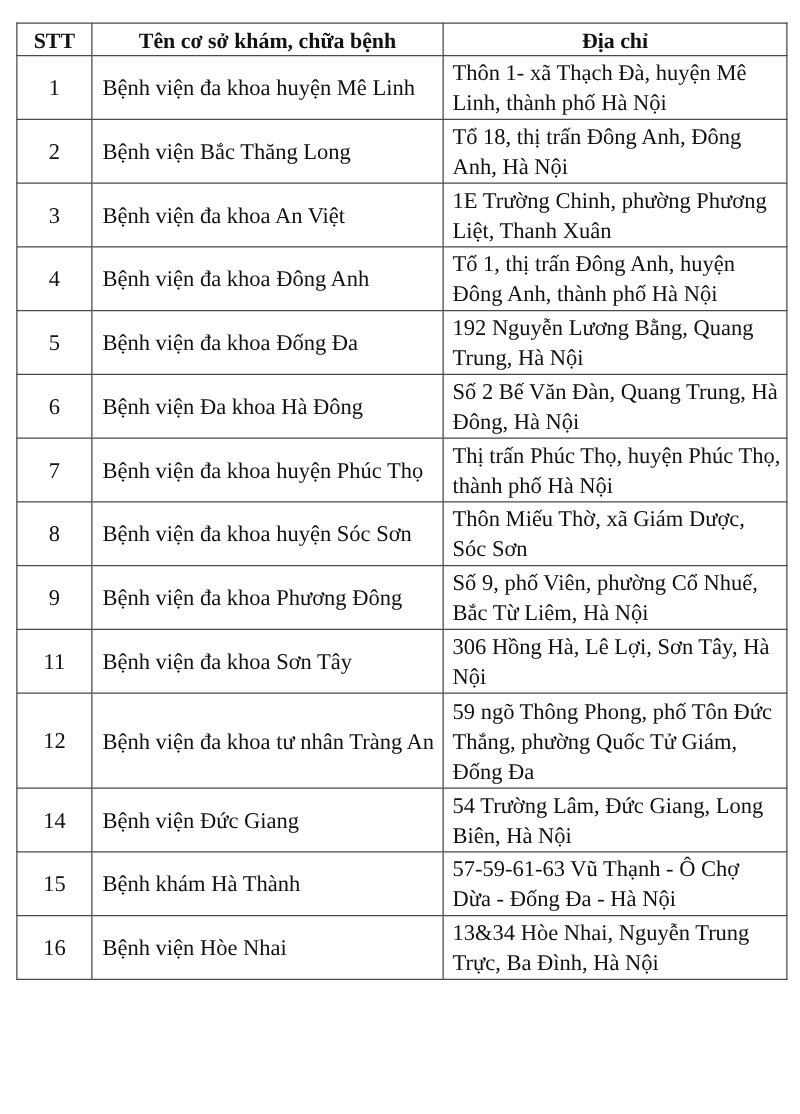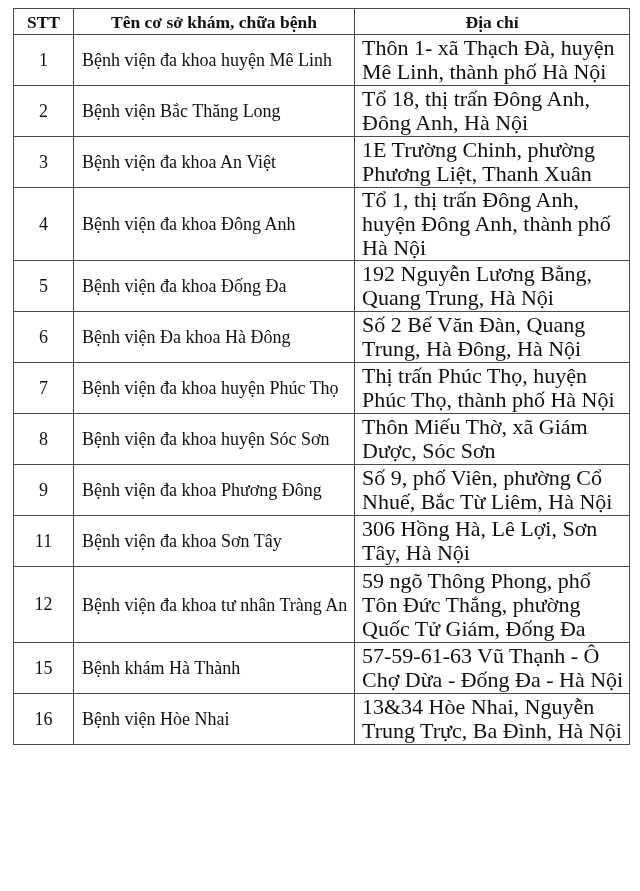--- a/index.html
+++ b/index.html
@@ -11,21 +11,21 @@
       width: 640px;
       height: 891px;
       position: relative;
       overflow: hidden;
       font-family: "Liberation Serif", "DejaVu Serif", serif;
       color: #111111;
     }
     .doc-table {
       position: absolute;
       left: 13px;
-      top: 8px;
+      top: 18px;
       width: 616px;
       border-collapse: collapse;
       table-layout: fixed;
     }
     .doc-table col.c-stt { width: 60px; }
     .doc-table col.c-name { width: 281px; }
     .doc-table col.c-addr { width: 275px; }
     .doc-table th, .doc-table td {
       border: 1.5px solid #4a4a4a;
       padding: 0;
@@ -48,21 +48,21 @@
       text-align: center;
       font-size: 18px;
     }
     .cell-name {
       font-size: 18px;
       line-height: 24px;
       padding-left: 8px !important;
       padding-right: 4px !important;
     }
     .cell-addr {
-      font-size: 22px;
+      font-size: 18px;
       line-height: 24px;
       padding-left: 7px !important;
       padding-right: 4px !important;
     }
   </style>
 </head>
 <body>
 
 <table class="doc-table">
   <colgroup>
@@ -127,20 +127,25 @@
         <td class="cell-stt">11</td>
         <td class="cell-name">Bệnh viện đa khoa Sơn Tây</td>
         <td class="cell-addr">306 Hồng Hà, Lê Lợi, Sơn Tây, Hà Nội</td>
       </tr>
     <tr class="row tall">
         <td class="cell-stt">12</td>
         <td class="cell-name">Bệnh viện đa khoa tư nhân Tràng An</td>
         <td class="cell-addr">59 ngõ Thông Phong, phố Tôn Đức Thắng, phường Quốc Tử Giám, Đống Đa</td>
       </tr>
     <tr class="row">
+        <td class="cell-stt">14</td>
+        <td class="cell-name">Bệnh viện Đức Giang</td>
+        <td class="cell-addr">54 Trường Lâm, Đức Giang, Long Biên, Hà Nội</td>
+      </tr>
+    <tr class="row">
         <td class="cell-stt">15</td>
         <td class="cell-name">Bệnh khám Hà Thành</td>
         <td class="cell-addr">57-59-61-63  Vũ Thạnh - Ô Chợ Dừa - Đống Đa - Hà Nội</td>
       </tr>
     <tr class="row">
         <td class="cell-stt">16</td>
         <td class="cell-name">Bệnh viện Hòe Nhai</td>
         <td class="cell-addr">13&amp;34 Hòe Nhai, Nguyễn Trung Trực, Ba Đình, Hà Nội</td>
       </tr>
   </tbody>

